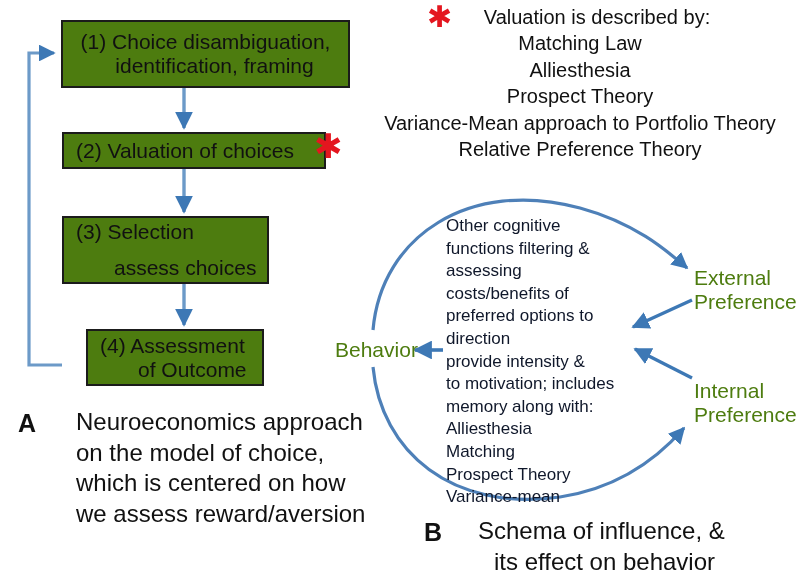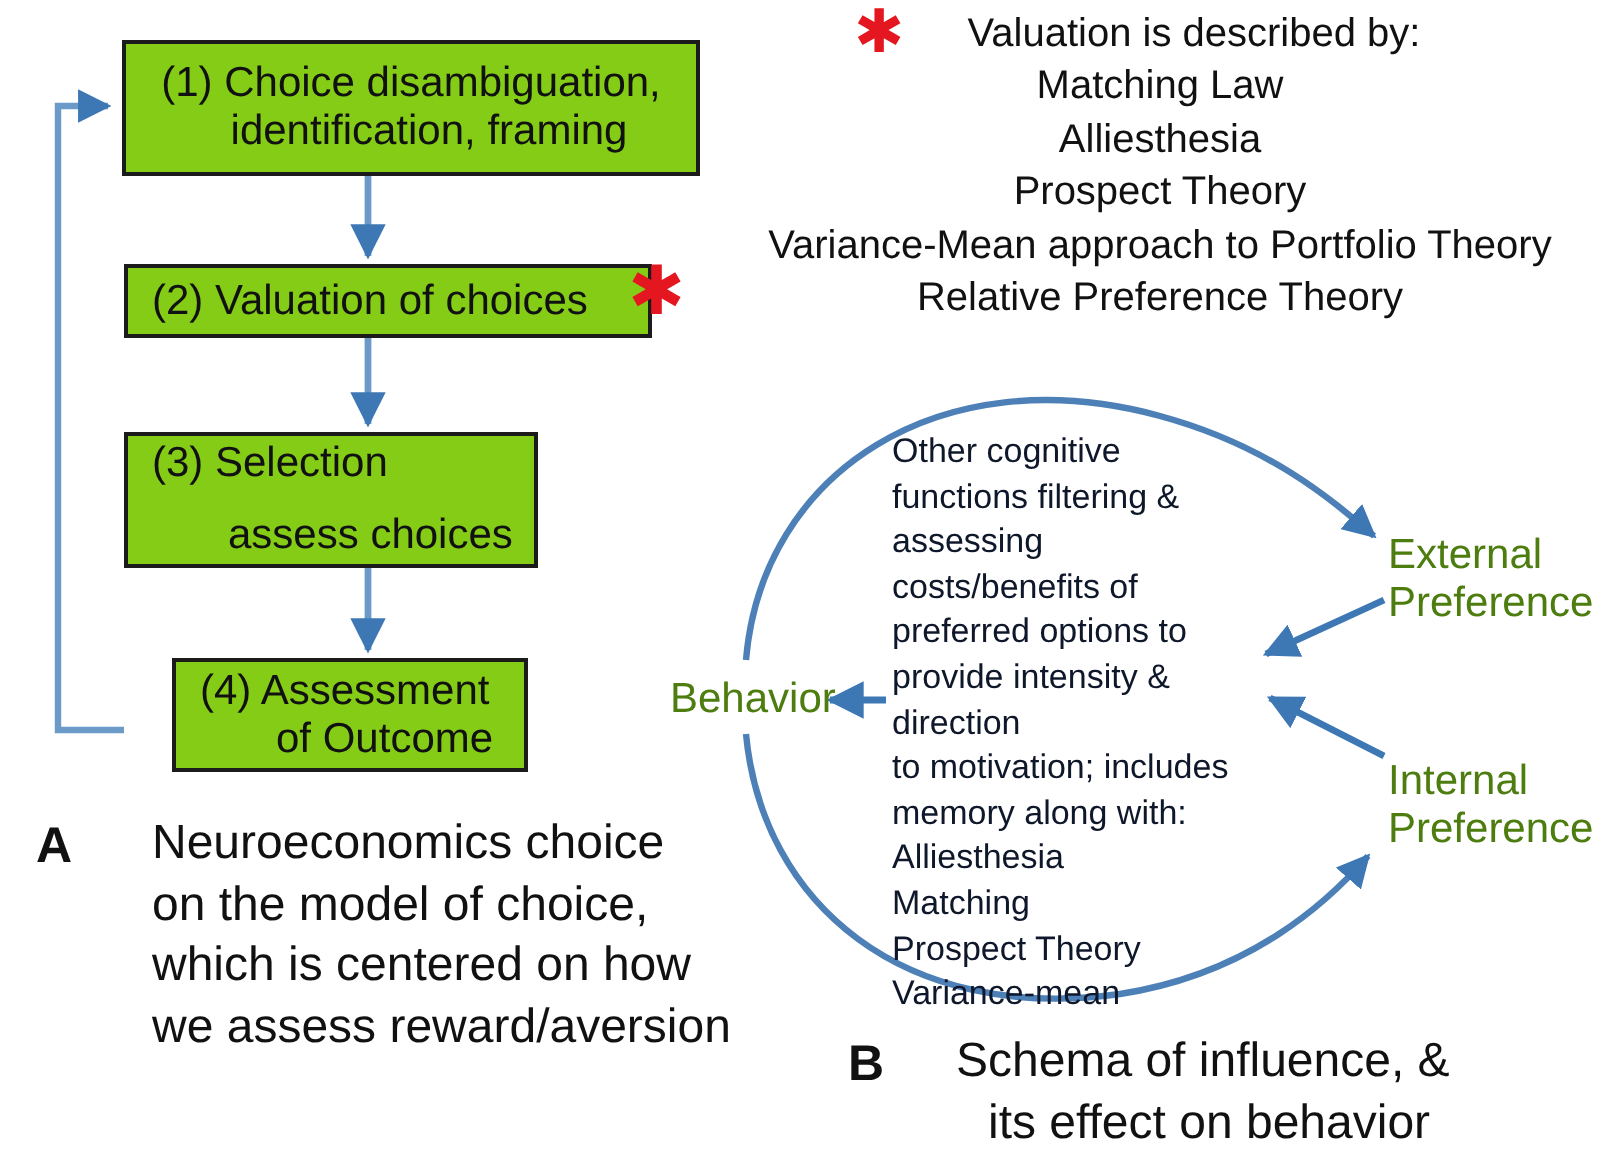--- a/index.html
+++ b/index.html
@@ -30,21 +30,21 @@
     width: 800px;
     height: 586px;
     pointer-events: none;
   }
   .layer > * { pointer-events: auto; }
 
   .flow-box {
     position: absolute;
     box-sizing: border-box;
     border: 2px solid #1b1b1b;
-    background: #84cc16;
+    background: #4d7c0f;
     display: flex;
     flex-direction: column;
     align-items: center;
     justify-content: center;
     font-size: 21px;
     line-height: 1.12;
     color: #111111;
     text-align: center;
     padding: 2px 6px;
   }
@@ -206,34 +206,34 @@
       <span style="display:block">Internal</span>
       <span style="display:block">Preference</span>
     </div>
 
     <div id="center-note">
       <span class="cn-line">Other cognitive</span>
       <span class="cn-line">functions filtering &amp;</span>
       <span class="cn-line">assessing</span>
       <span class="cn-line">costs/benefits of</span>
       <span class="cn-line">preferred options to</span>
+      <span class="cn-line">direction</span>
       <span class="cn-line">provide intensity &amp;</span>
-      <span class="cn-line">direction</span>
       <span class="cn-line">to motivation; includes</span>
       <span class="cn-line">memory along with:</span>
       <span class="cn-line">Alliesthesia</span>
       <span class="cn-line">Matching</span>
       <span class="cn-line">Prospect Theory</span>
       <span class="cn-line">Variance-mean</span>
     </div>
 
     <div class="panel-caption" id="caption-a">
       <span class="pc-letter">A</span>
       <span class="pc-body">
-        <span class="pc-line">Neuroeconomics choice</span>
+        <span class="pc-line">Neuroeconomics approach</span>
         <span class="pc-line">on the model of choice,</span>
         <span class="pc-line">which is centered on how</span>
         <span class="pc-line">we assess reward/aversion</span>
       </span>
     </div>
 
     <div class="panel-caption" id="caption-b">
       <span class="pc-letter">B</span>
       <span class="pc-body">
         <span class="pc-line">Schema of influence, &amp;</span>

